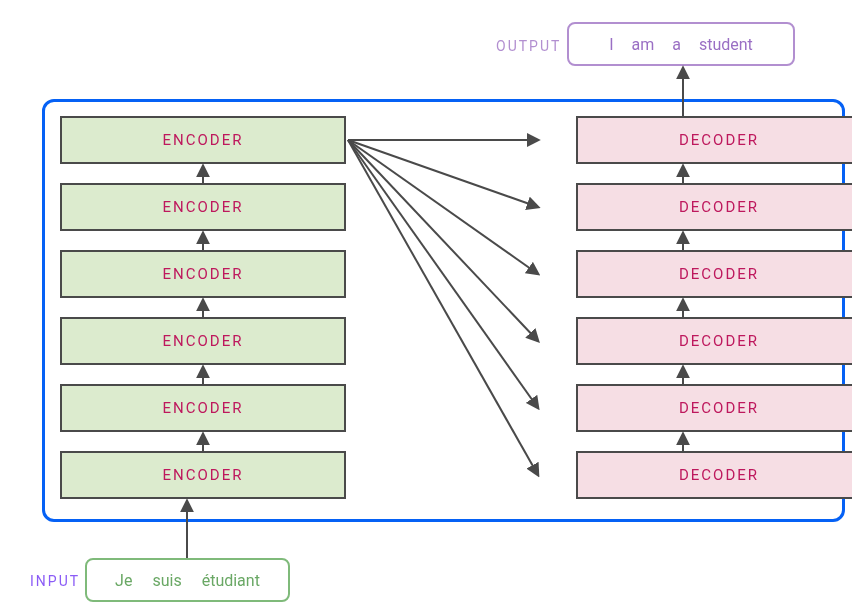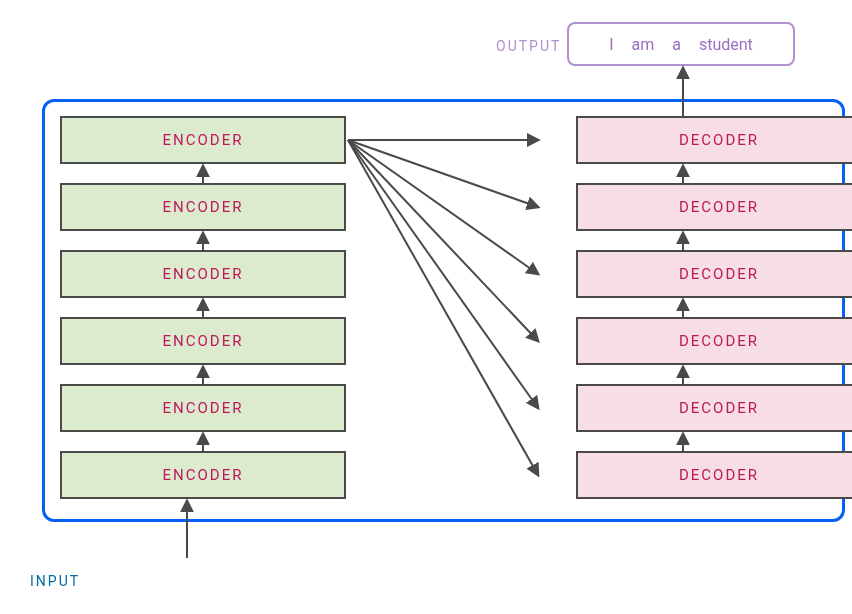--- a/index.html
+++ b/index.html
@@ -31,21 +31,21 @@
       justify-content: center;
       gap: 18px;
       color: #9a6fc4;
       font-size: 16px;
     }
     .output-box span { }
 
     .input-label {
       position: absolute;
       left: 30px; top: 573px;
-      color: #0369a1;
+      color: #8b5cf6;
       font-size: 14px;
       letter-spacing: 2px;
       font-weight: 400;
     }
     .input-box {
       position: absolute;
       left: 85px; top: 558px;
       width: 205px; height: 44px;
       border: 2px solid #7fba7a;
       border-radius: 8px;
@@ -110,20 +110,25 @@
   <div class="enc" style="top:451px">ENCODER</div>
 
   <div class="dec" style="top:116px">DECODER</div>
   <div class="dec" style="top:183px">DECODER</div>
   <div class="dec" style="top:250px">DECODER</div>
   <div class="dec" style="top:317px">DECODER</div>
   <div class="dec" style="top:384px">DECODER</div>
   <div class="dec" style="top:451px">DECODER</div>
 
   <div class="input-label">INPUT</div>
+  <div class="input-box">
+    <span>Je</span>
+    <span>suis</span>
+    <span>étudiant</span>
+  </div>
 
   <svg class="arrows">
     <defs>
       <marker id="ah" viewBox="0 0 10 10" refX="8" refY="5" markerWidth="7" markerHeight="7" orient="auto-start-reverse">
         <path d="M 0 0 L 10 5 L 0 10 z" fill="#4a4a4a"></path>
       </marker>
     </defs>
 
     <line x1="187" y1="558" x2="187" y2="501" stroke="#4a4a4a" stroke-width="2" marker-end="url(#ah)"></line>
 

